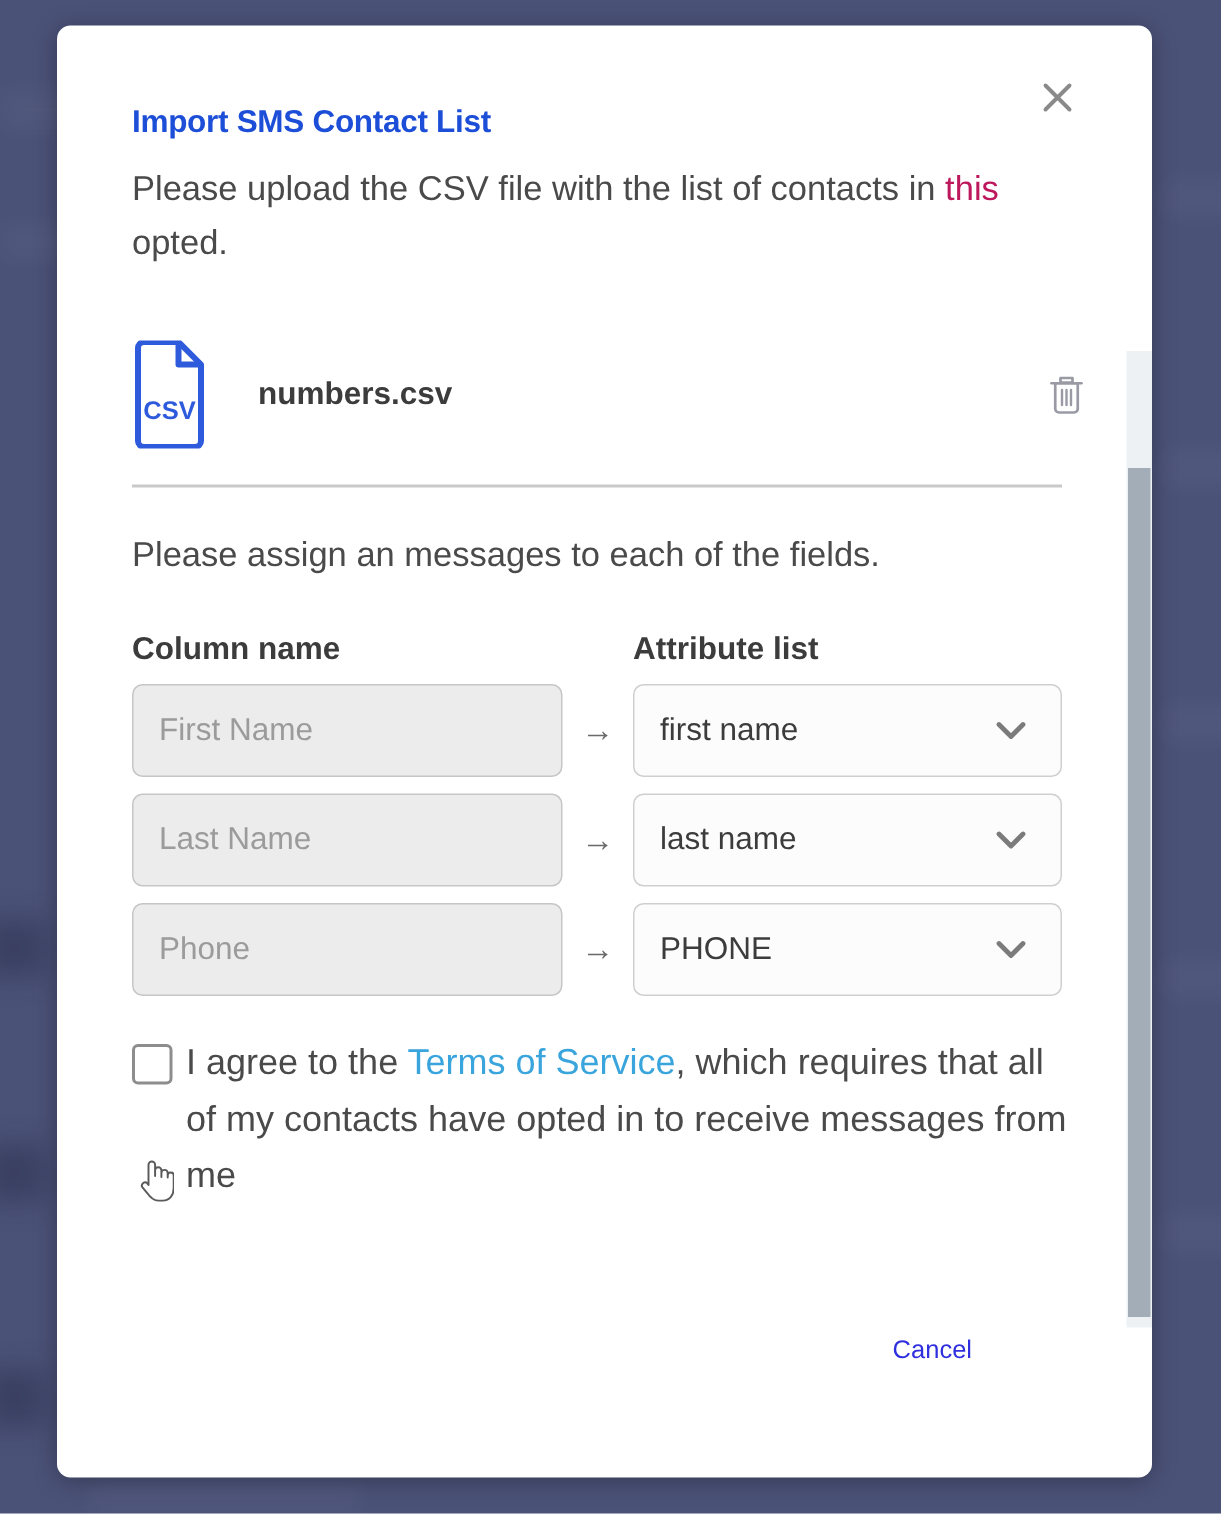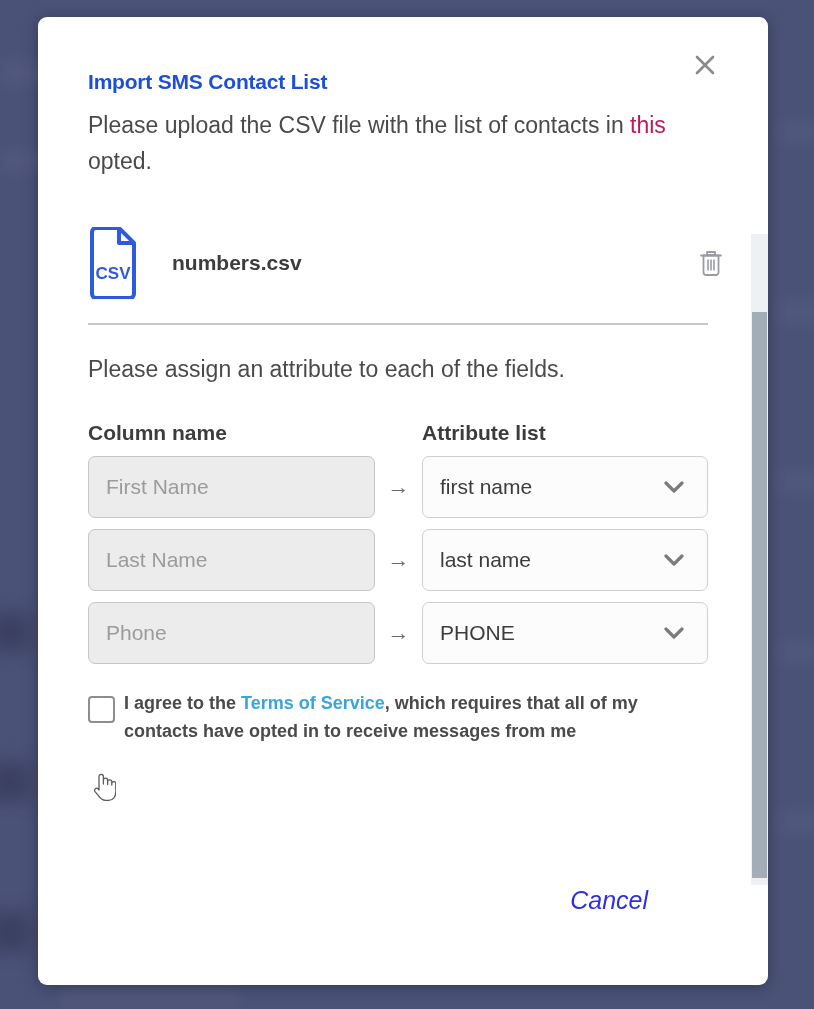--- a/index.html
+++ b/index.html
@@ -201,48 +201,47 @@
     height: 27px;
     box-sizing: border-box;
     border: 2px solid #8d8d8d;
     border-radius: 4px;
     background: #fff;
     flex: 0 0 auto;
     margin-top: 6px;
     cursor: pointer;
   }
   .agree-text {
-    font-size: 18px;
+    font-size: 24px;
     color: #4a4a4a;
-    font-weight: 700;
+    font-weight: 400;
     line-height: 1.55;
     margin-left: 9px;
   }
   .link-tos { color: #3aa5dd; cursor: pointer; }
 
   
   .footer {
     position: absolute;
     left: 50px;
     right: 50px;
     bottom: 0;
     height: 150px;
     display: flex;
     align-items: center;
     justify-content: flex-end;
     padding-right: 10px;
     box-sizing: border-box;
   }
   .cancel-btn {
-    font-size: 25px;
+    font-size: 17px;
     color: #2f2fe0;
     cursor: pointer;
     margin-right: 60px;
     margin-bottom: 20px;
-    font-style: italic;
   }
   .done-btn {
     width: 128px;
     height: 66px;
     background: #dcdcdc;
     color: #ffffff;
     border: none;
     border-radius: 9px;
     font-size: 25px;
     font-family: "Liberation Sans", sans-serif;
@@ -324,21 +323,21 @@
           <path d="M9 3 h8 v3 h-8 Z" fill="none" stroke="#9a9aa5" stroke-width="1.8" stroke-linejoin="round"></path>
           <path d="M3 6.5 h20" stroke="#9a9aa5" stroke-width="1.8" stroke-linecap="round"></path>
           <path d="M5.5 6.5 h15 v17 a2.5 2.5 0 0 1 -2.5 2.5 h-10 a2.5 2.5 0 0 1 -2.5 -2.5 Z" fill="none" stroke="#9a9aa5" stroke-width="1.8" stroke-linejoin="round"></path>
           <path d="M10 11 v10 M13 11 v10 M16 11 v10" stroke="#9a9aa5" stroke-width="1.6" stroke-linecap="round"></path>
         </svg>
       </div>
     </div>
 
     <div class="divider"></div>
 
-    <div class="assign-text">Please assign an attribute to each of the fields.</div>
+    <div class="assign-text">Please assign an messages to each of the fields.</div>
 
     <div class="col-headers">
       <div class="col-head left">Column name</div>
       <div class="col-head right">Attribute list</div>
     </div>
 
     <div class="map-row">
       <input class="map-input" type="text" readonly="" placeholder="First Name" style="">
       <div class="arrow">→</div>
       <div class="map-select">

